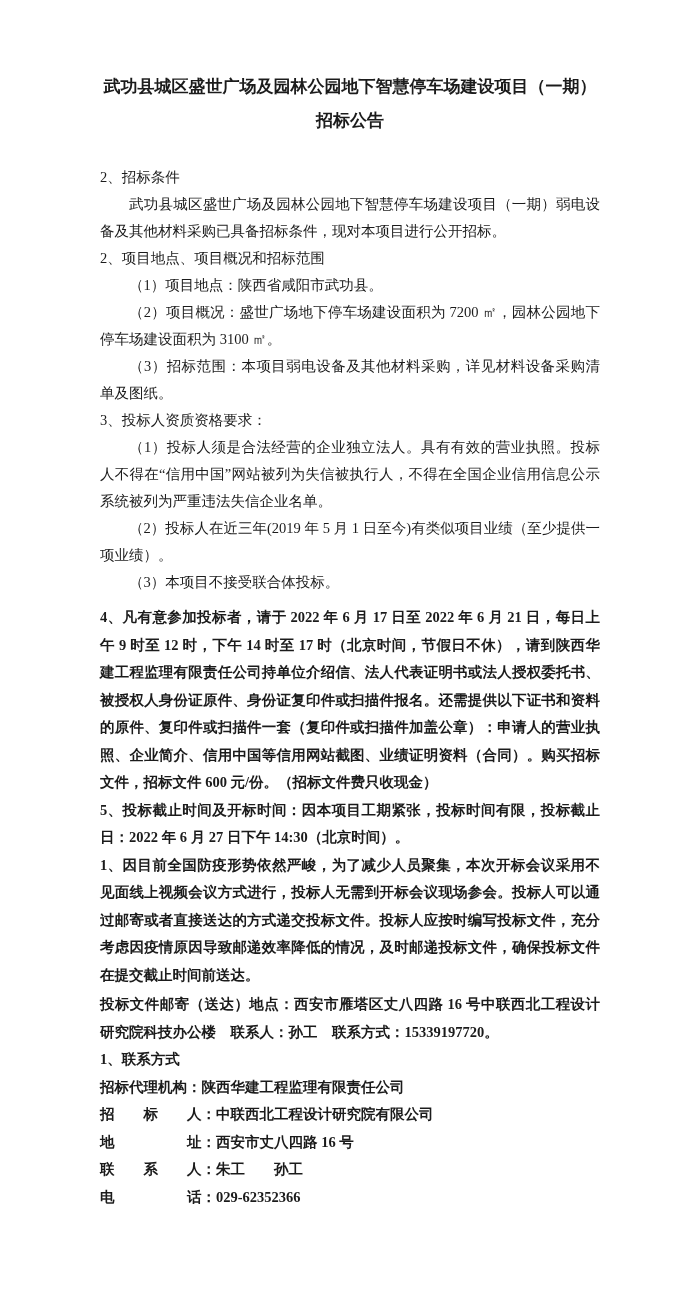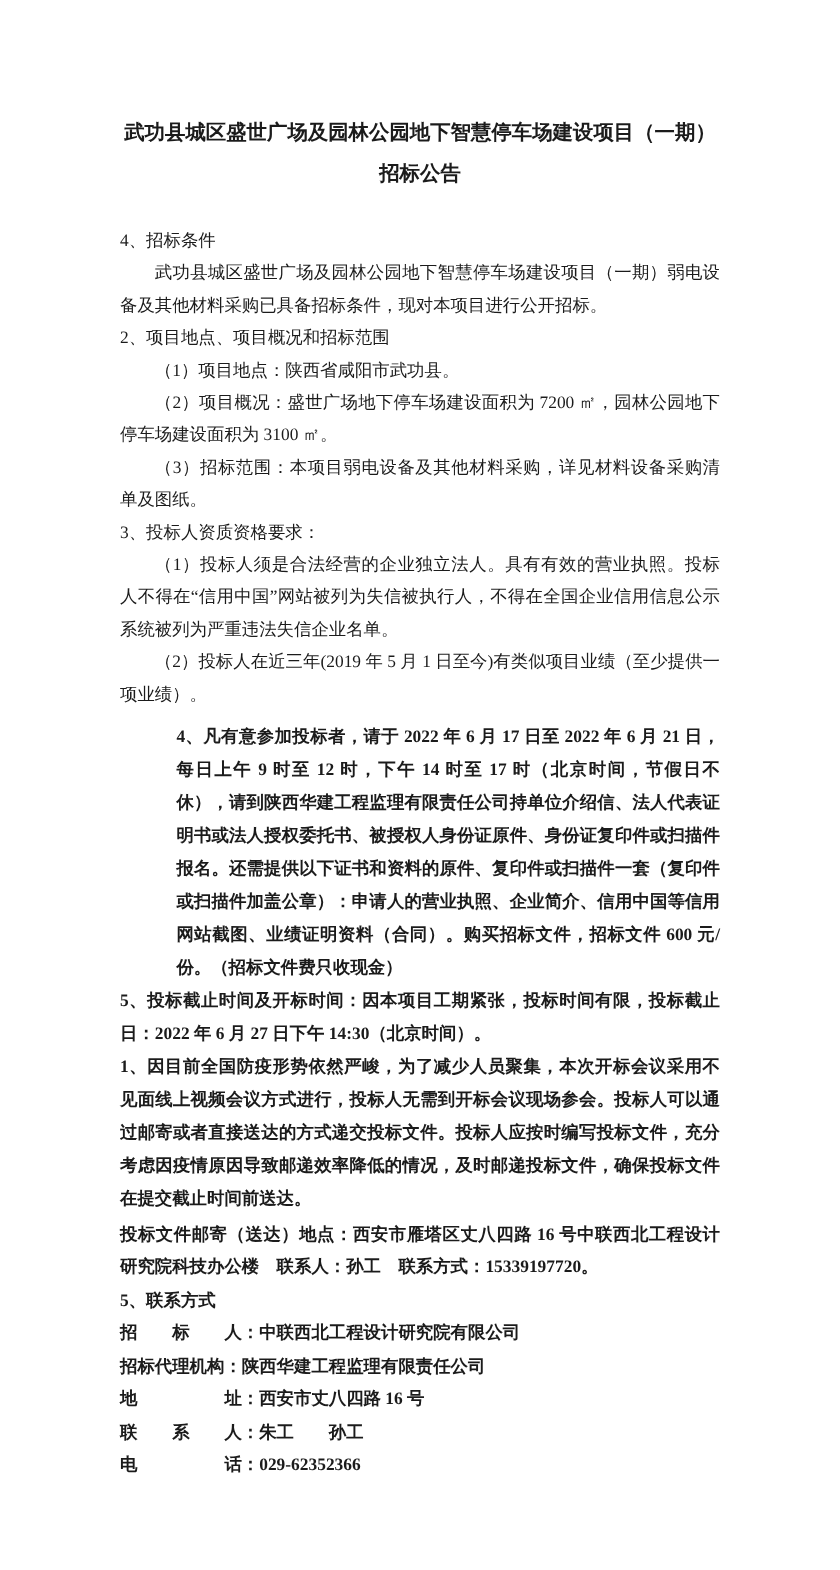--- a/index.html
+++ b/index.html
@@ -4,58 +4,59 @@
 <style>
   html,body{margin:0;padding:0;}
   body{
     width:700px;height:1308px;background:#ffffff;color:#1b1b1b;
     font-family:"Liberation Serif","DejaVu Serif",serif;
     -webkit-font-smoothing:antialiased;
   }
   .page{width:700px;height:1308px;overflow:hidden;background:#ffffff;}
   .doc{padding:70px 100px 0 100px;}
   .title{margin:0;font-size:17px;font-weight:bold;text-align:center;line-height:34px;}
-  .title span{display:block;white-space:nowrap;margin-top:24px;}
+  .title span{display:block;white-space:nowrap;}
   .subtitle{font-size:17px;font-weight:bold;text-align:center;line-height:34px;}
   .doc-body{margin-top:26px;font-size:14.5px;}
   p.para{margin:0;line-height:27px;text-align:justify;word-break:normal;}
   p.indent{text-indent:2em;}
   p.bold{font-weight:bold;line-height:27.5px;}
-  p.mt8{margin-top:8px;margin-left:47px;}
+  p.mt8{margin-top:8px;}
   p.mt2{margin-top:2px;}
 </style>
 </head>
 <body>
 
 <div class="page">
   <div class="doc">
 
     <header>
       <h1 class="title">
         <span>武功县城区盛世广场及园林公园地下智慧停车场建设项目（一期）</span>
       </h1>
       <div class="subtitle">招标公告</div>
     </header>
 
     <main class="doc-body">
-      <p class="para">4、招标条件</p>
+      <p class="para">2、招标条件</p>
       <p class="para indent">武功县城区盛世广场及园林公园地下智慧停车场建设项目（一期）弱电设备及其他材料采购已具备招标条件，现对本项目进行公开招标。</p>
       <p class="para">2、项目地点、项目概况和招标范围</p>
       <p class="para indent">（1）项目地点：陕西省咸阳市武功县。</p>
       <p class="para indent">（2）项目概况：盛世广场地下停车场建设面积为 7200 ㎡，园林公园地下停车场建设面积为 3100 ㎡。</p>
       <p class="para indent">（3）招标范围：本项目弱电设备及其他材料采购，详见材料设备采购清单及图纸。</p>
       <p class="para">3、投标人资质资格要求：</p>
       <p class="para indent">（1）投标人须是合法经营的企业独立法人。具有有效的营业执照。投标人不得在“信用中国”网站被列为失信被执行人，不得在全国企业信用信息公示系统被列为严重违法失信企业名单。</p>
       <p class="para indent">（2）投标人在近三年(2019 年 5 月 1 日至今)有类似项目业绩（至少提供一项业绩）。</p>
+      <p class="para indent">（3）本项目不接受联合体投标。</p>
       <p class="para bold mt8">4、凡有意参加投标者，请于 2022 年 6 月 17 日至 2022 年 6 月 21 日，每日上午 9 时至 12 时，下午 14 时至 17 时（北京时间，节假日不休），请到陕西华建工程监理有限责任公司持单位介绍信、法人代表证明书或法人授权委托书、被授权人身份证原件、身份证复印件或扫描件报名。还需提供以下证书和资料的原件、复印件或扫描件一套（复印件或扫描件加盖公章）：申请人的营业执照、企业简介、信用中国等信用网站截图、业绩证明资料（合同）。购买招标文件，招标文件 600 元/份。（招标文件费只收现金）</p>
       <p class="para bold">5、投标截止时间及开标时间：因本项目工期紧张，投标时间有限，投标截止日：2022 年 6 月 27 日下午 14:30（北京时间）。</p>
       <p class="para bold">1、因目前全国防疫形势依然严峻，为了减少人员聚集，本次开标会议采用不见面线上视频会议方式进行，投标人无需到开标会议现场参会。投标人可以通过邮寄或者直接送达的方式递交投标文件。投标人应按时编写投标文件，充分考虑因疫情原因导致邮递效率降低的情况，及时邮递投标文件，确保投标文件在提交截止时间前送达。</p>
       <p class="para bold mt2">投标文件邮寄（送达）地点：西安市雁塔区丈八四路 16 号中联西北工程设计研究院科技办公楼　联系人：孙工　联系方式：15339197720。</p>
-      <p class="para bold">5、联系方式</p>
+      <p class="para bold">1、联系方式</p>
+      <p class="para bold">招标代理机构：陕西华建工程监理有限责任公司</p>
       <p class="para bold">招　　标　　人：中联西北工程设计研究院有限公司</p>
-      <p class="para bold">招标代理机构：陕西华建工程监理有限责任公司</p>
       <p class="para bold">地　　　　　址：西安市丈八四路 16 号</p>
       <p class="para bold">联　　系　　人：朱工　　孙工</p>
       <p class="para bold">电　　　　　话：029-62352366</p>
     </main>
 
   </div>
 </div>
 
 </body></html>

